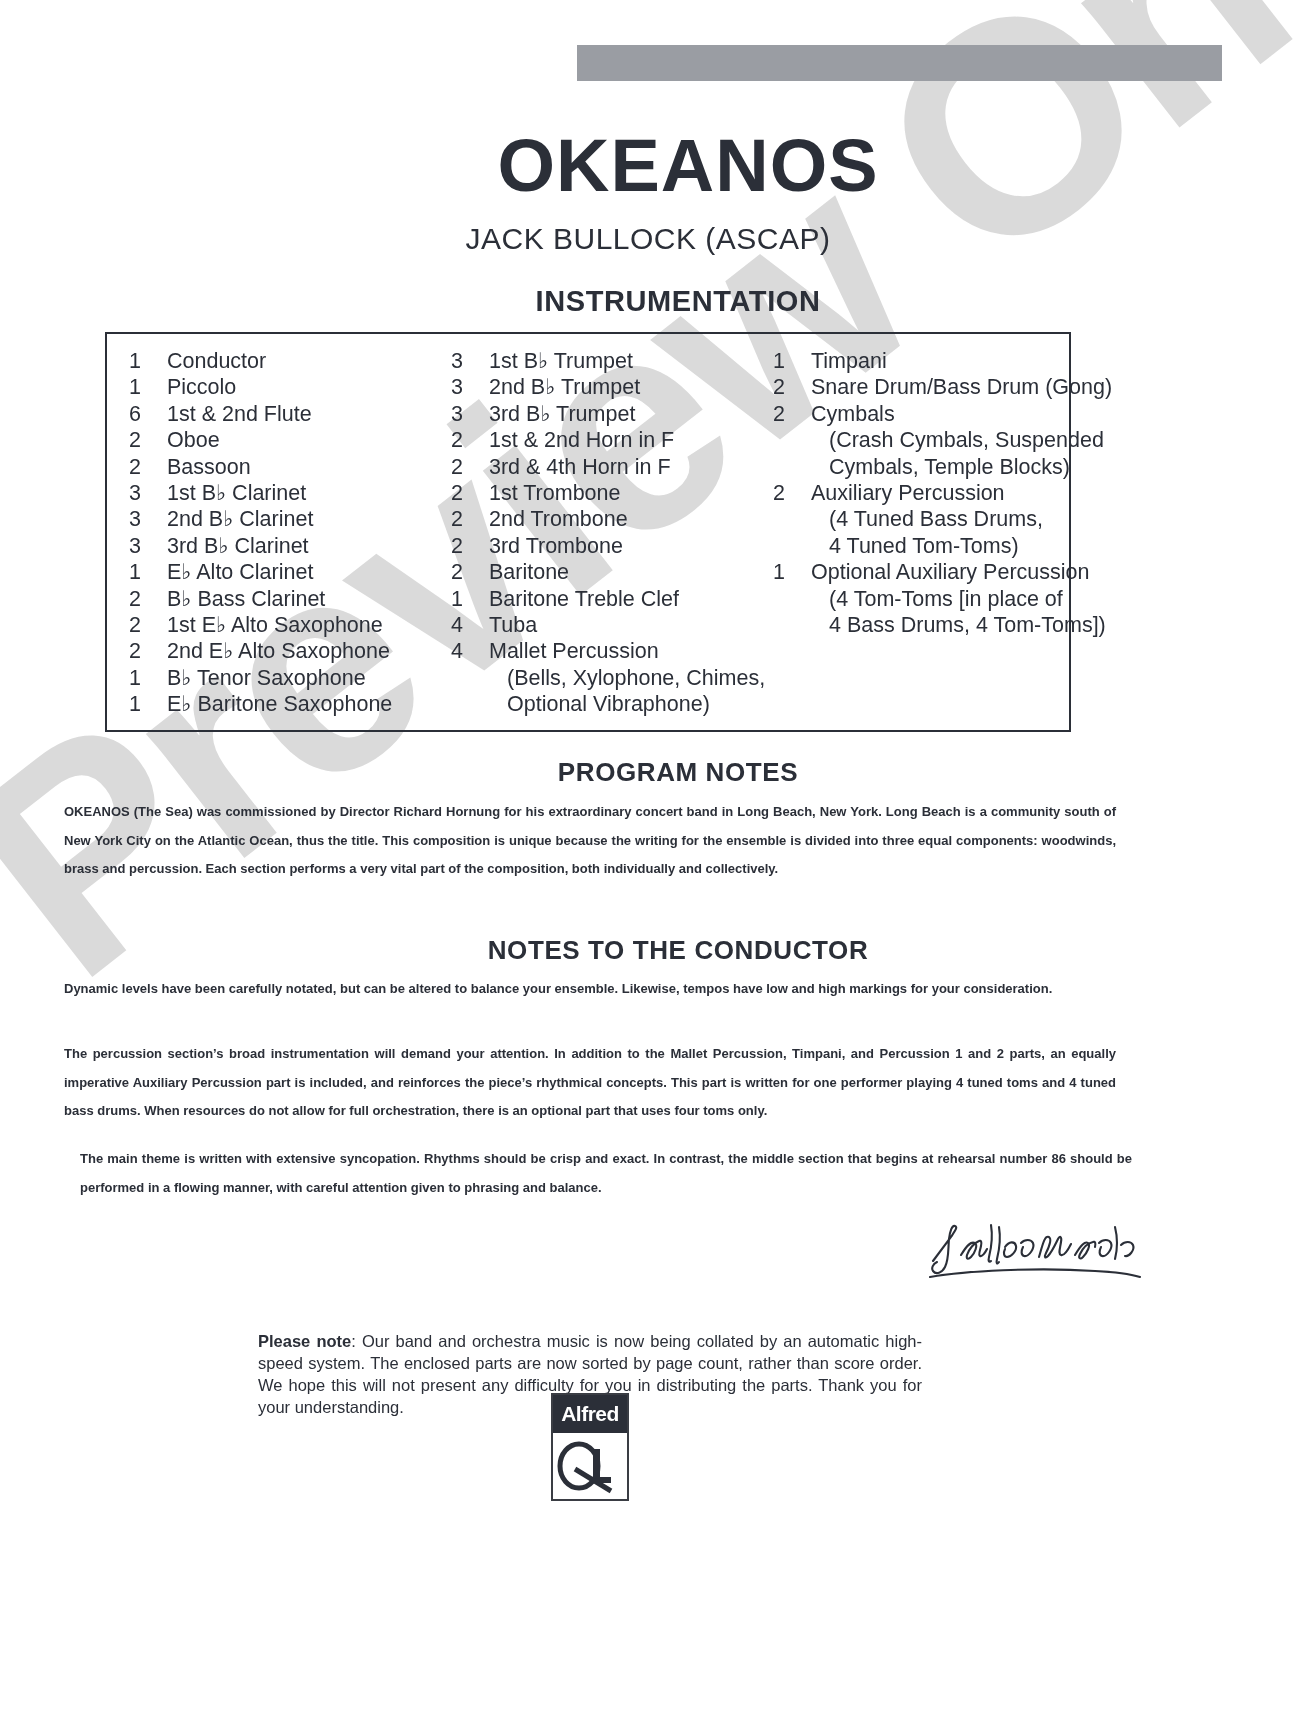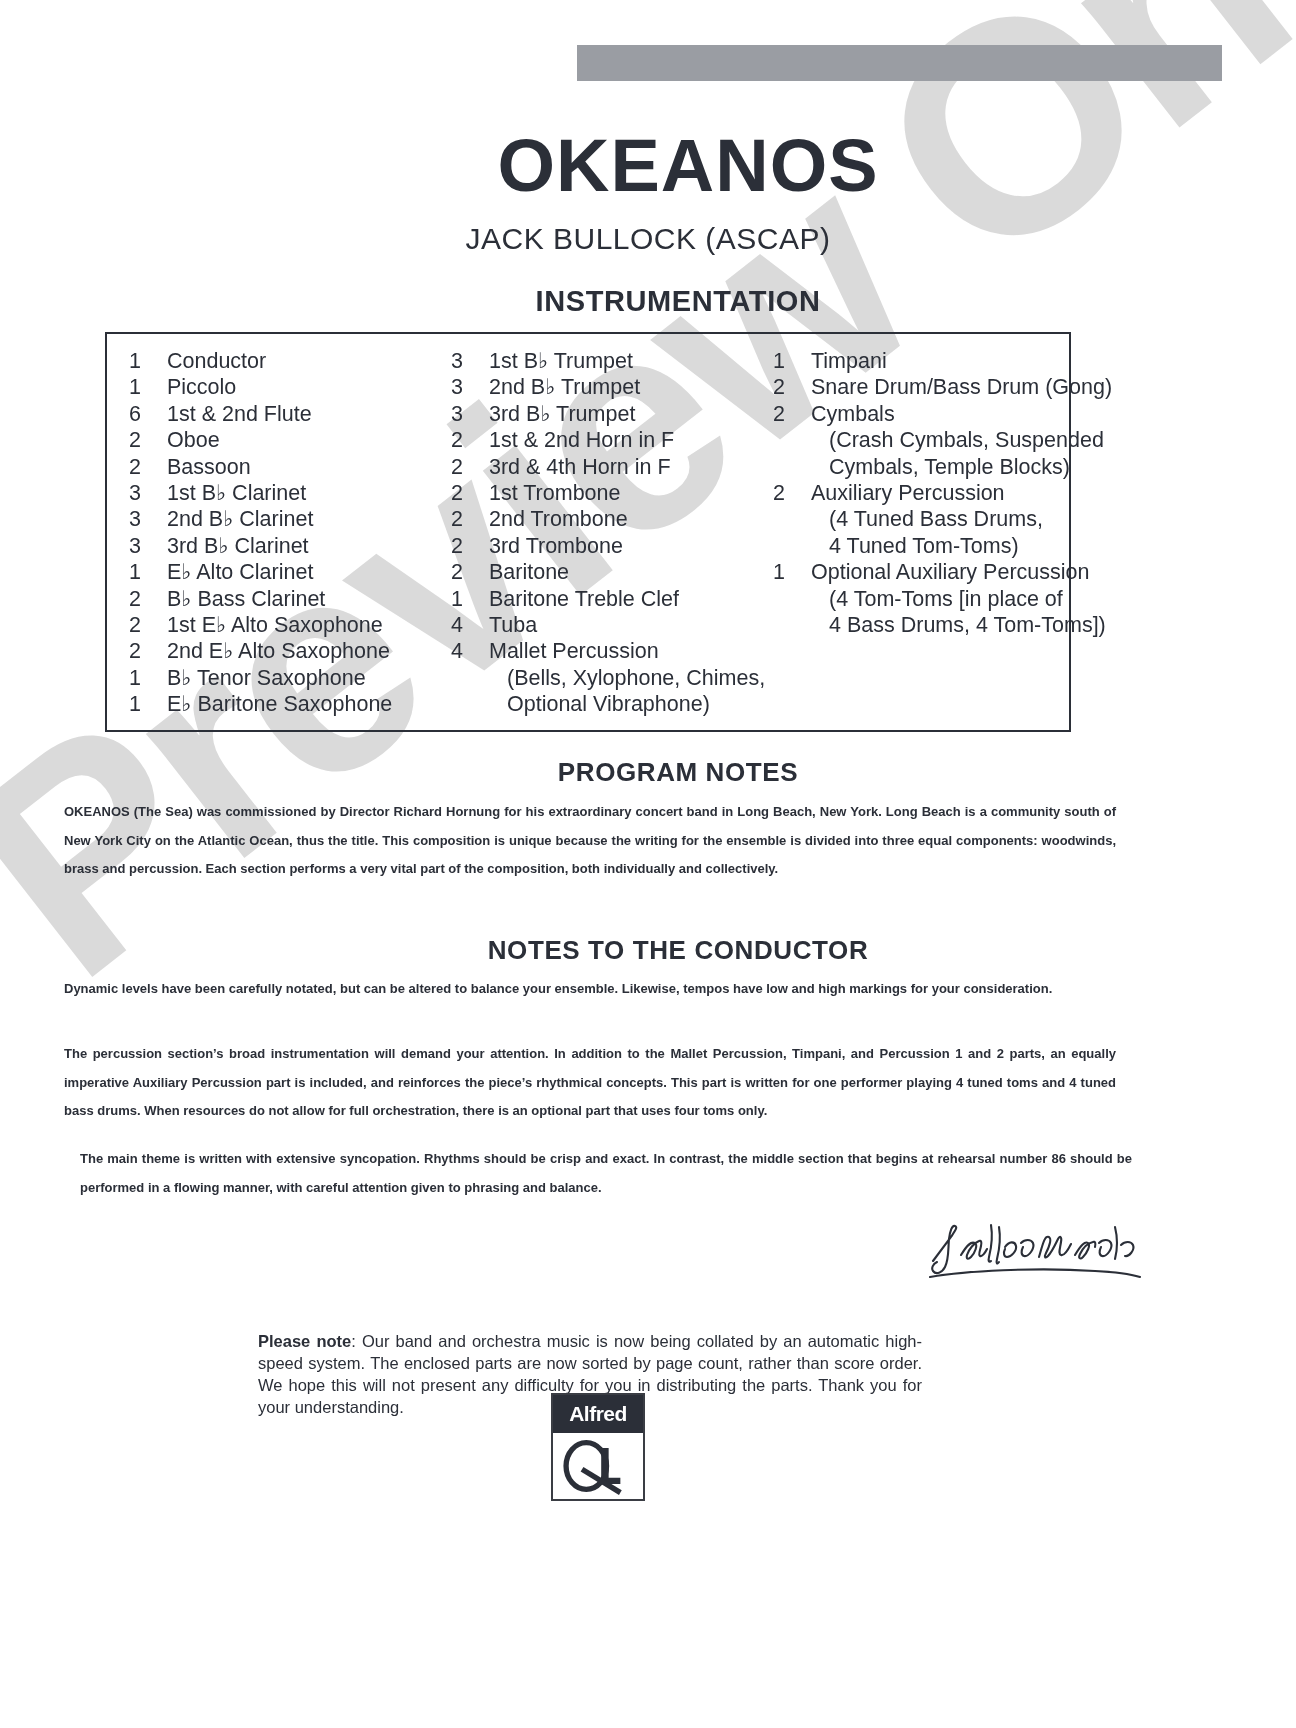--- a/index.html
+++ b/index.html
@@ -215,21 +215,21 @@
     color: #2b2f38;
     z-index: 10;
   }
   .please-note b { font-weight: bold; }
 
   
   .alfred-logo {
     position: absolute;
     left: 551px;
     top: 1393px;
-    width: 94px;
+    width: 78px;
     height: 108px;
     border: 2px solid #3a3d44;
     box-sizing: border-box;
     z-index: 10;
     background: #ffffff;
   }
   .alfred-top {
     position: absolute;
     left: 0; top: 0;
     width: 100%;

